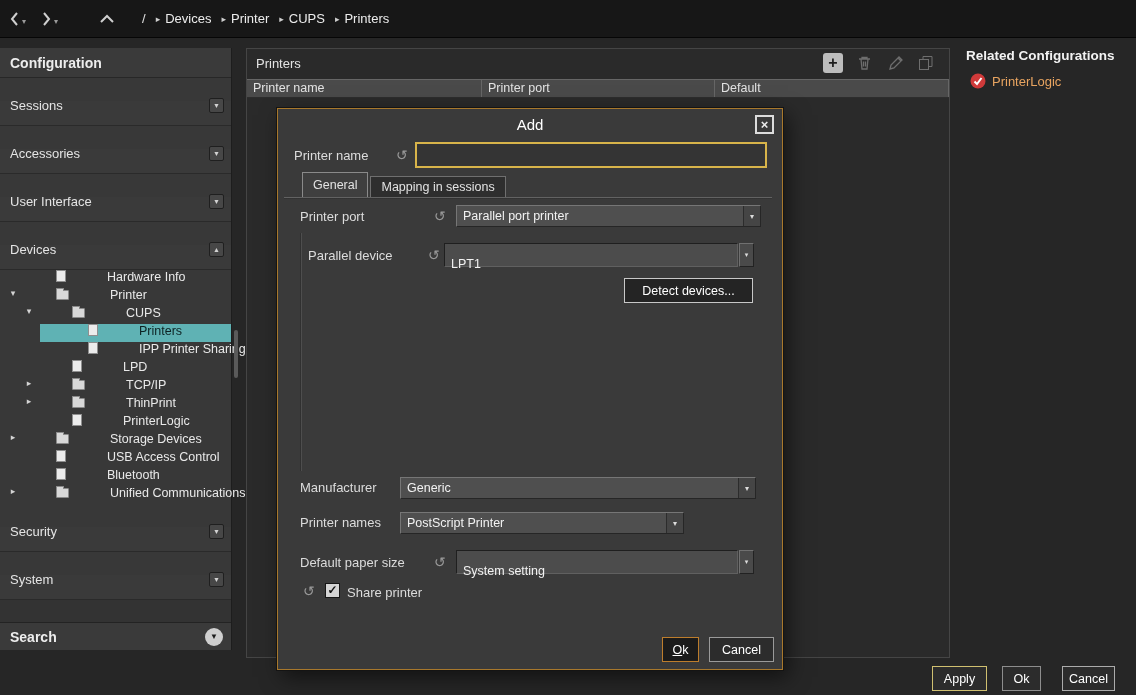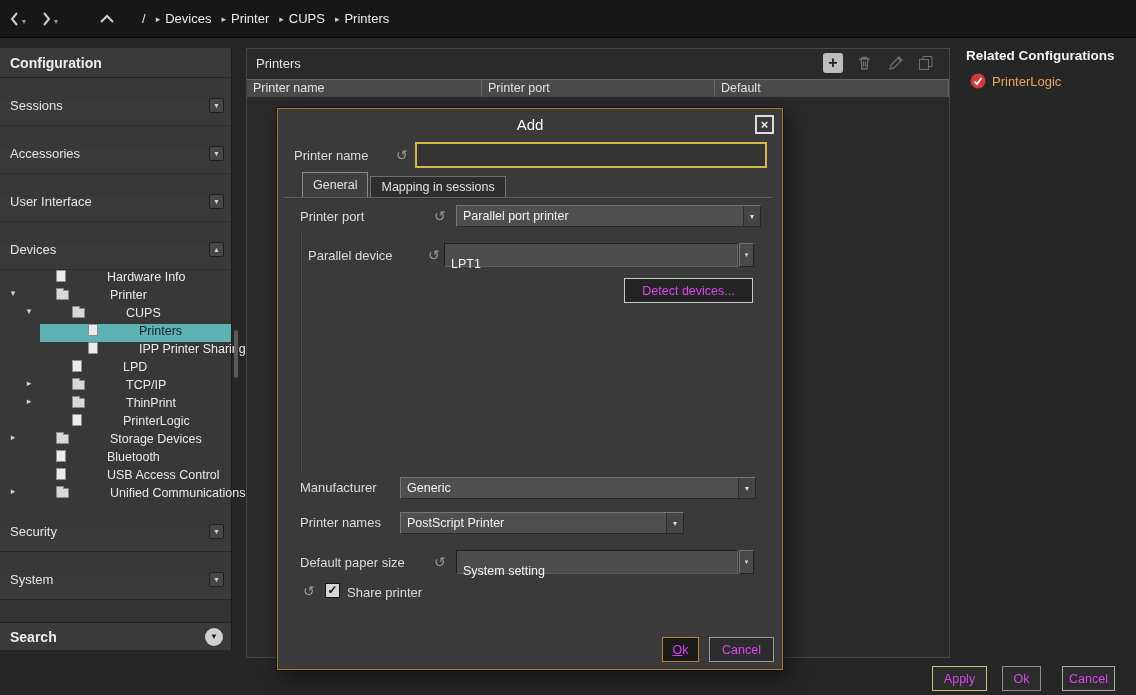--- a/index.html
+++ b/index.html
@@ -102,21 +102,21 @@
   .select .val { flex:1; white-space:nowrap; overflow:hidden; }
   .select .darr { width:17px; align-self:stretch; border-left:1px solid #2c2c2c;
     background:#454545; display:flex; align-items:center; justify-content:center;
     font-size:8px; color:#dcdcdc; flex:none; }
   .combo-field { position:absolute; height:24px; background:#4c4c4c;
     border:1px solid; border-color:#1f1f1f #606060 #606060 #1f1f1f;
     color:#f2f2f2; padding:13px 0 0 6px; font-size:12.5px; cursor:text; }
   .combo-btn { position:absolute; height:24px; width:15px; background:#4a4a4a;
     border:1px solid; border-color:#707070 #222222 #222222 #707070;
     color:#dcdcdc; font-size:7px; display:flex; align-items:center; justify-content:center; cursor:pointer; }
-  .btn { background:#2c2c2c; border:1px solid #9a9a9a; color:#d946ef;
+  .btn { background:#2c2c2c; border:1px solid #9a9a9a; color:#ffffff;
     display:flex; align-items:center; justify-content:center; font-size:12.5px; cursor:pointer; }
   #detect-btn { position:absolute; left:346px; top:169px; width:129px; height:25px;
     border-color:#c8c8c8; background:#242424; }
   #share-cb { position:absolute; left:47px; top:474px; width:15px; height:15px;
     background:#d4d4d4; border:1px solid #161616; color:#101010;
     font-size:12px; font-weight:bold; line-height:13px; text-align:center; cursor:pointer; }
   #dlg-ok { position:absolute; left:384px; top:528px; width:37px; height:25px;
     border-color:#bd7d2c; background:#1b1b1b; }
   #dlg-cancel { position:absolute; left:431px; top:528px; width:65px; height:25px; }
   .mnemonic { display:block; }
@@ -241,26 +241,26 @@
         <span>PrinterLogic</span>
       </div>
       <div class="titem" style="padding-left: 6px;">
         <span class="exp">▸</span>
         <span class="icon-folder"></span>
         <span>Storage Devices</span>
       </div>
       <div class="titem" style="padding-left: 6px;">
         <span class="exp"></span>
         <span class="icon-file"></span>
+        <span>USB Access Control</span>
+      </div>
+      <div class="titem" style="padding-left: 6px;">
+        <span class="exp"></span>
+        <span class="icon-file"></span>
         <span>Bluetooth</span>
-      </div>
-      <div class="titem" style="padding-left: 6px;">
-        <span class="exp"></span>
-        <span class="icon-file"></span>
-        <span>USB Access Control</span>
       </div>
       <div class="titem" style="padding-left: 6px;">
         <span class="exp">▸</span>
         <span class="icon-folder"></span>
         <span>Unified Communications</span>
       </div>
     </div>
   <div id="sections-bottom">
       <div class="section">
         <span>Security</span>

